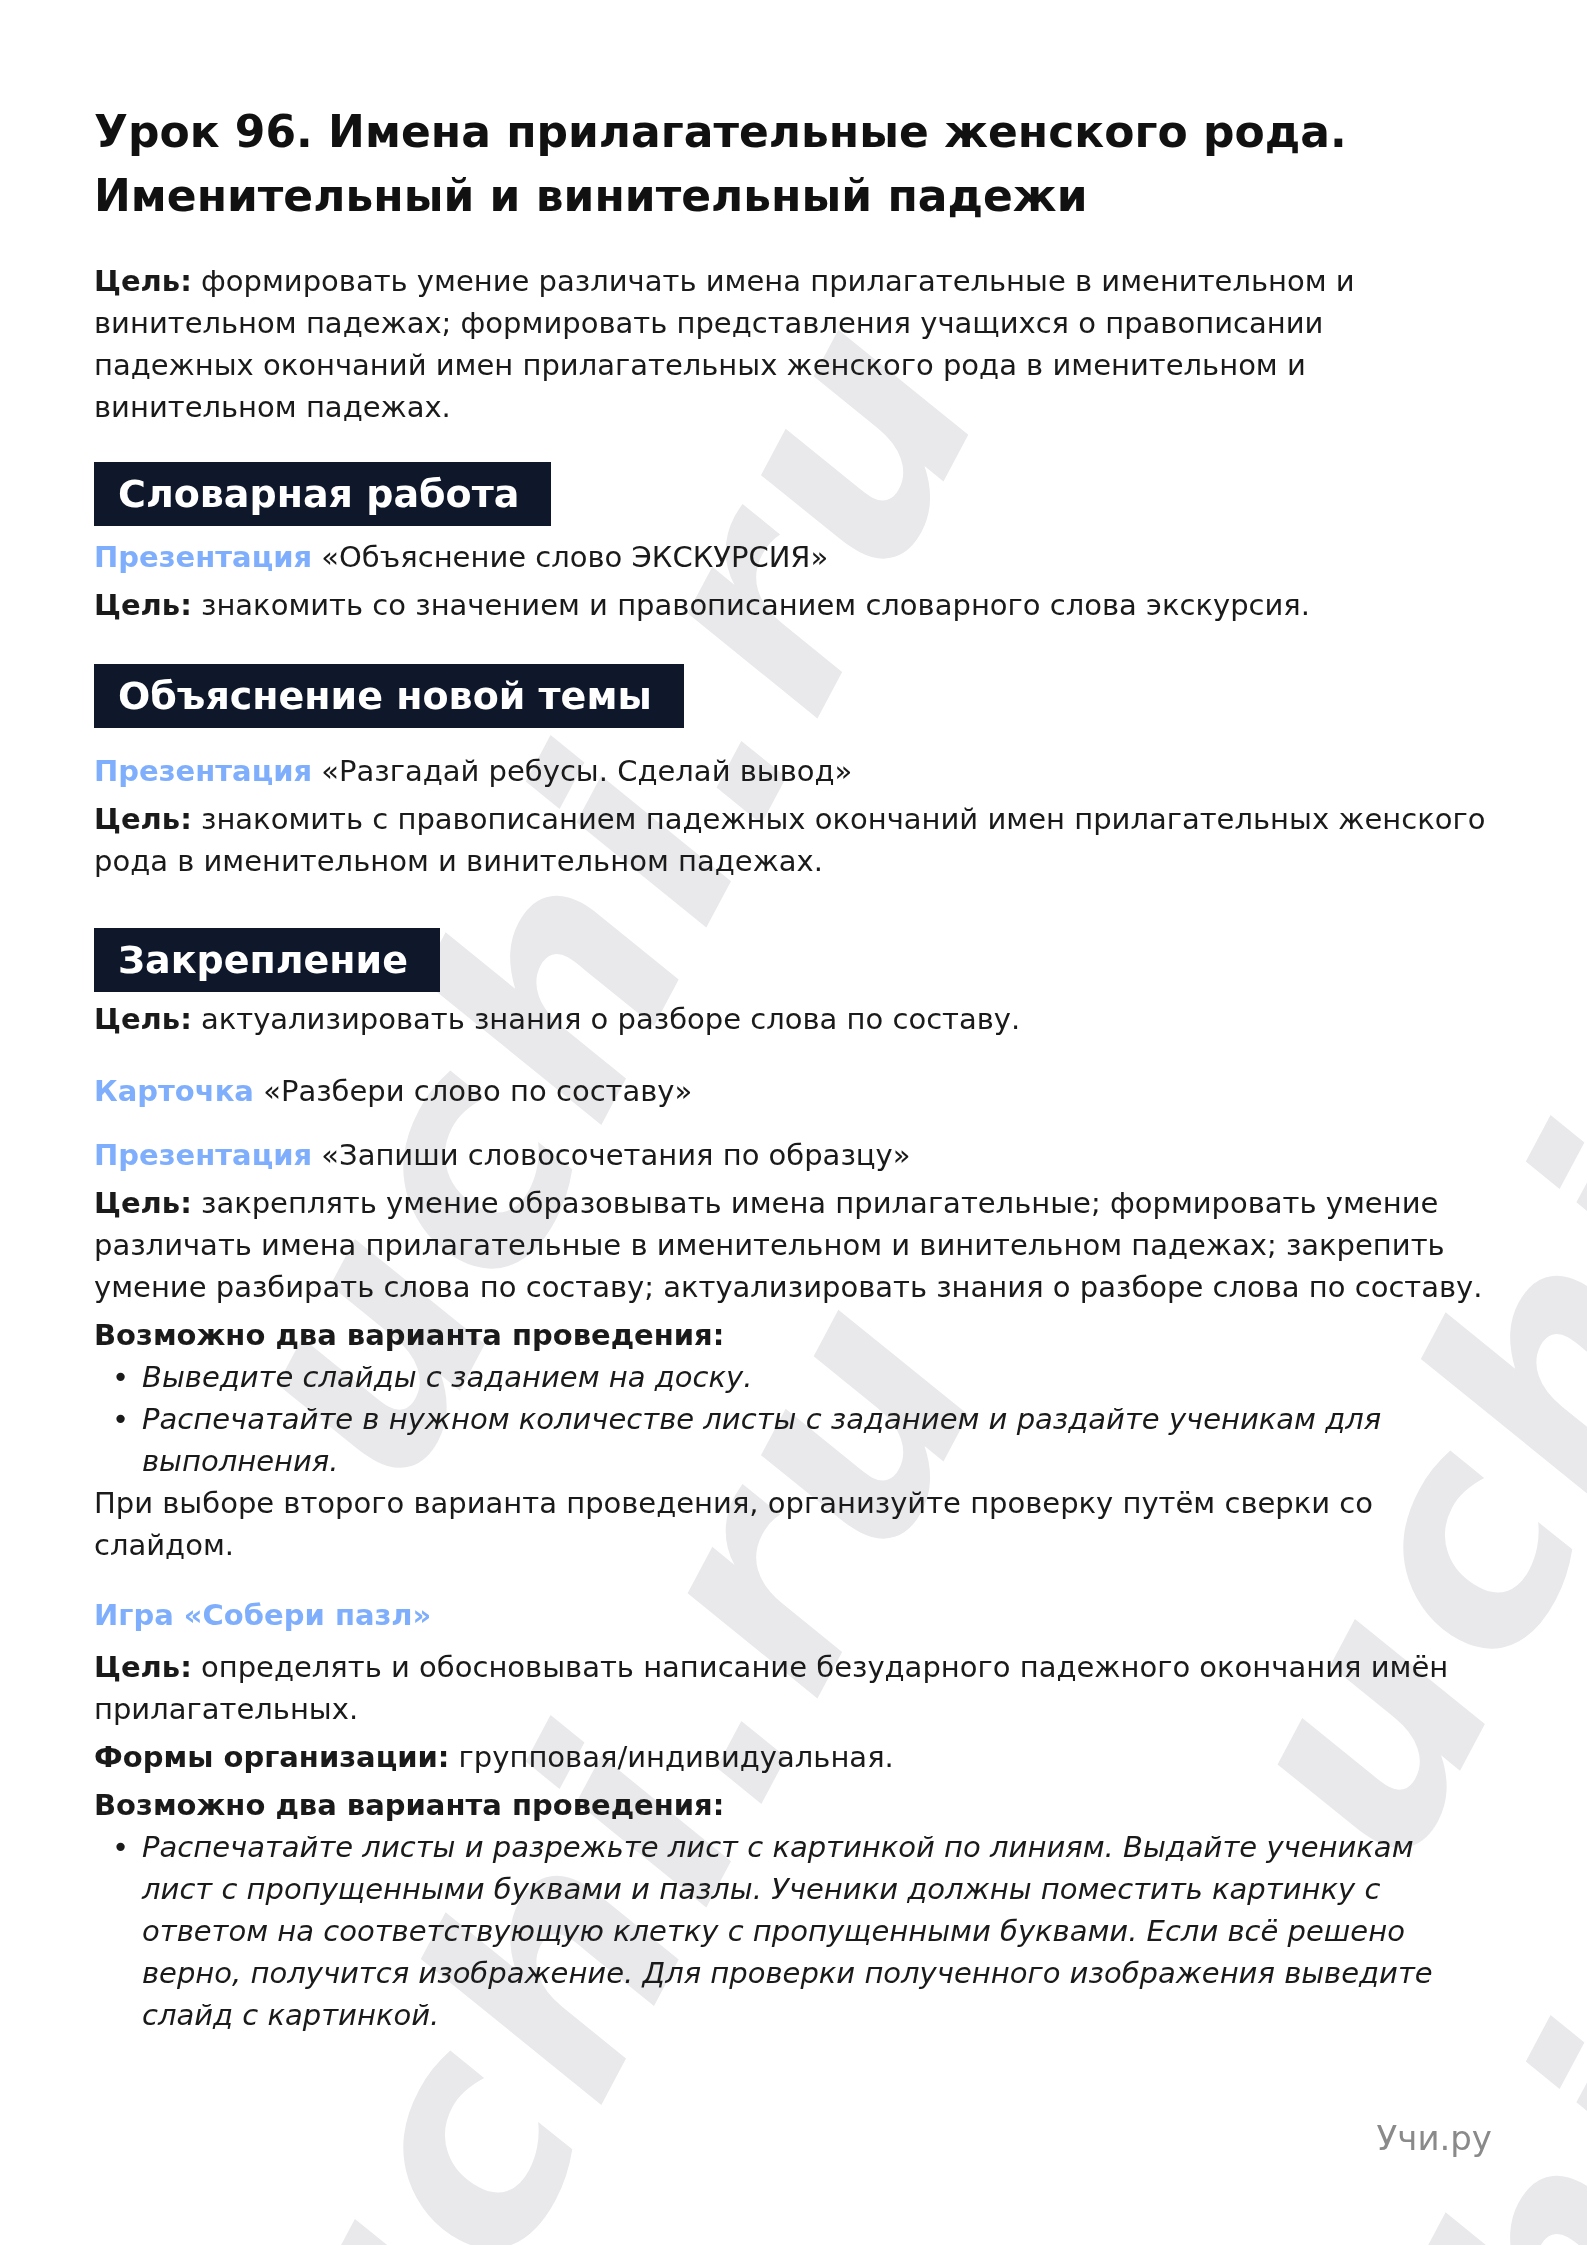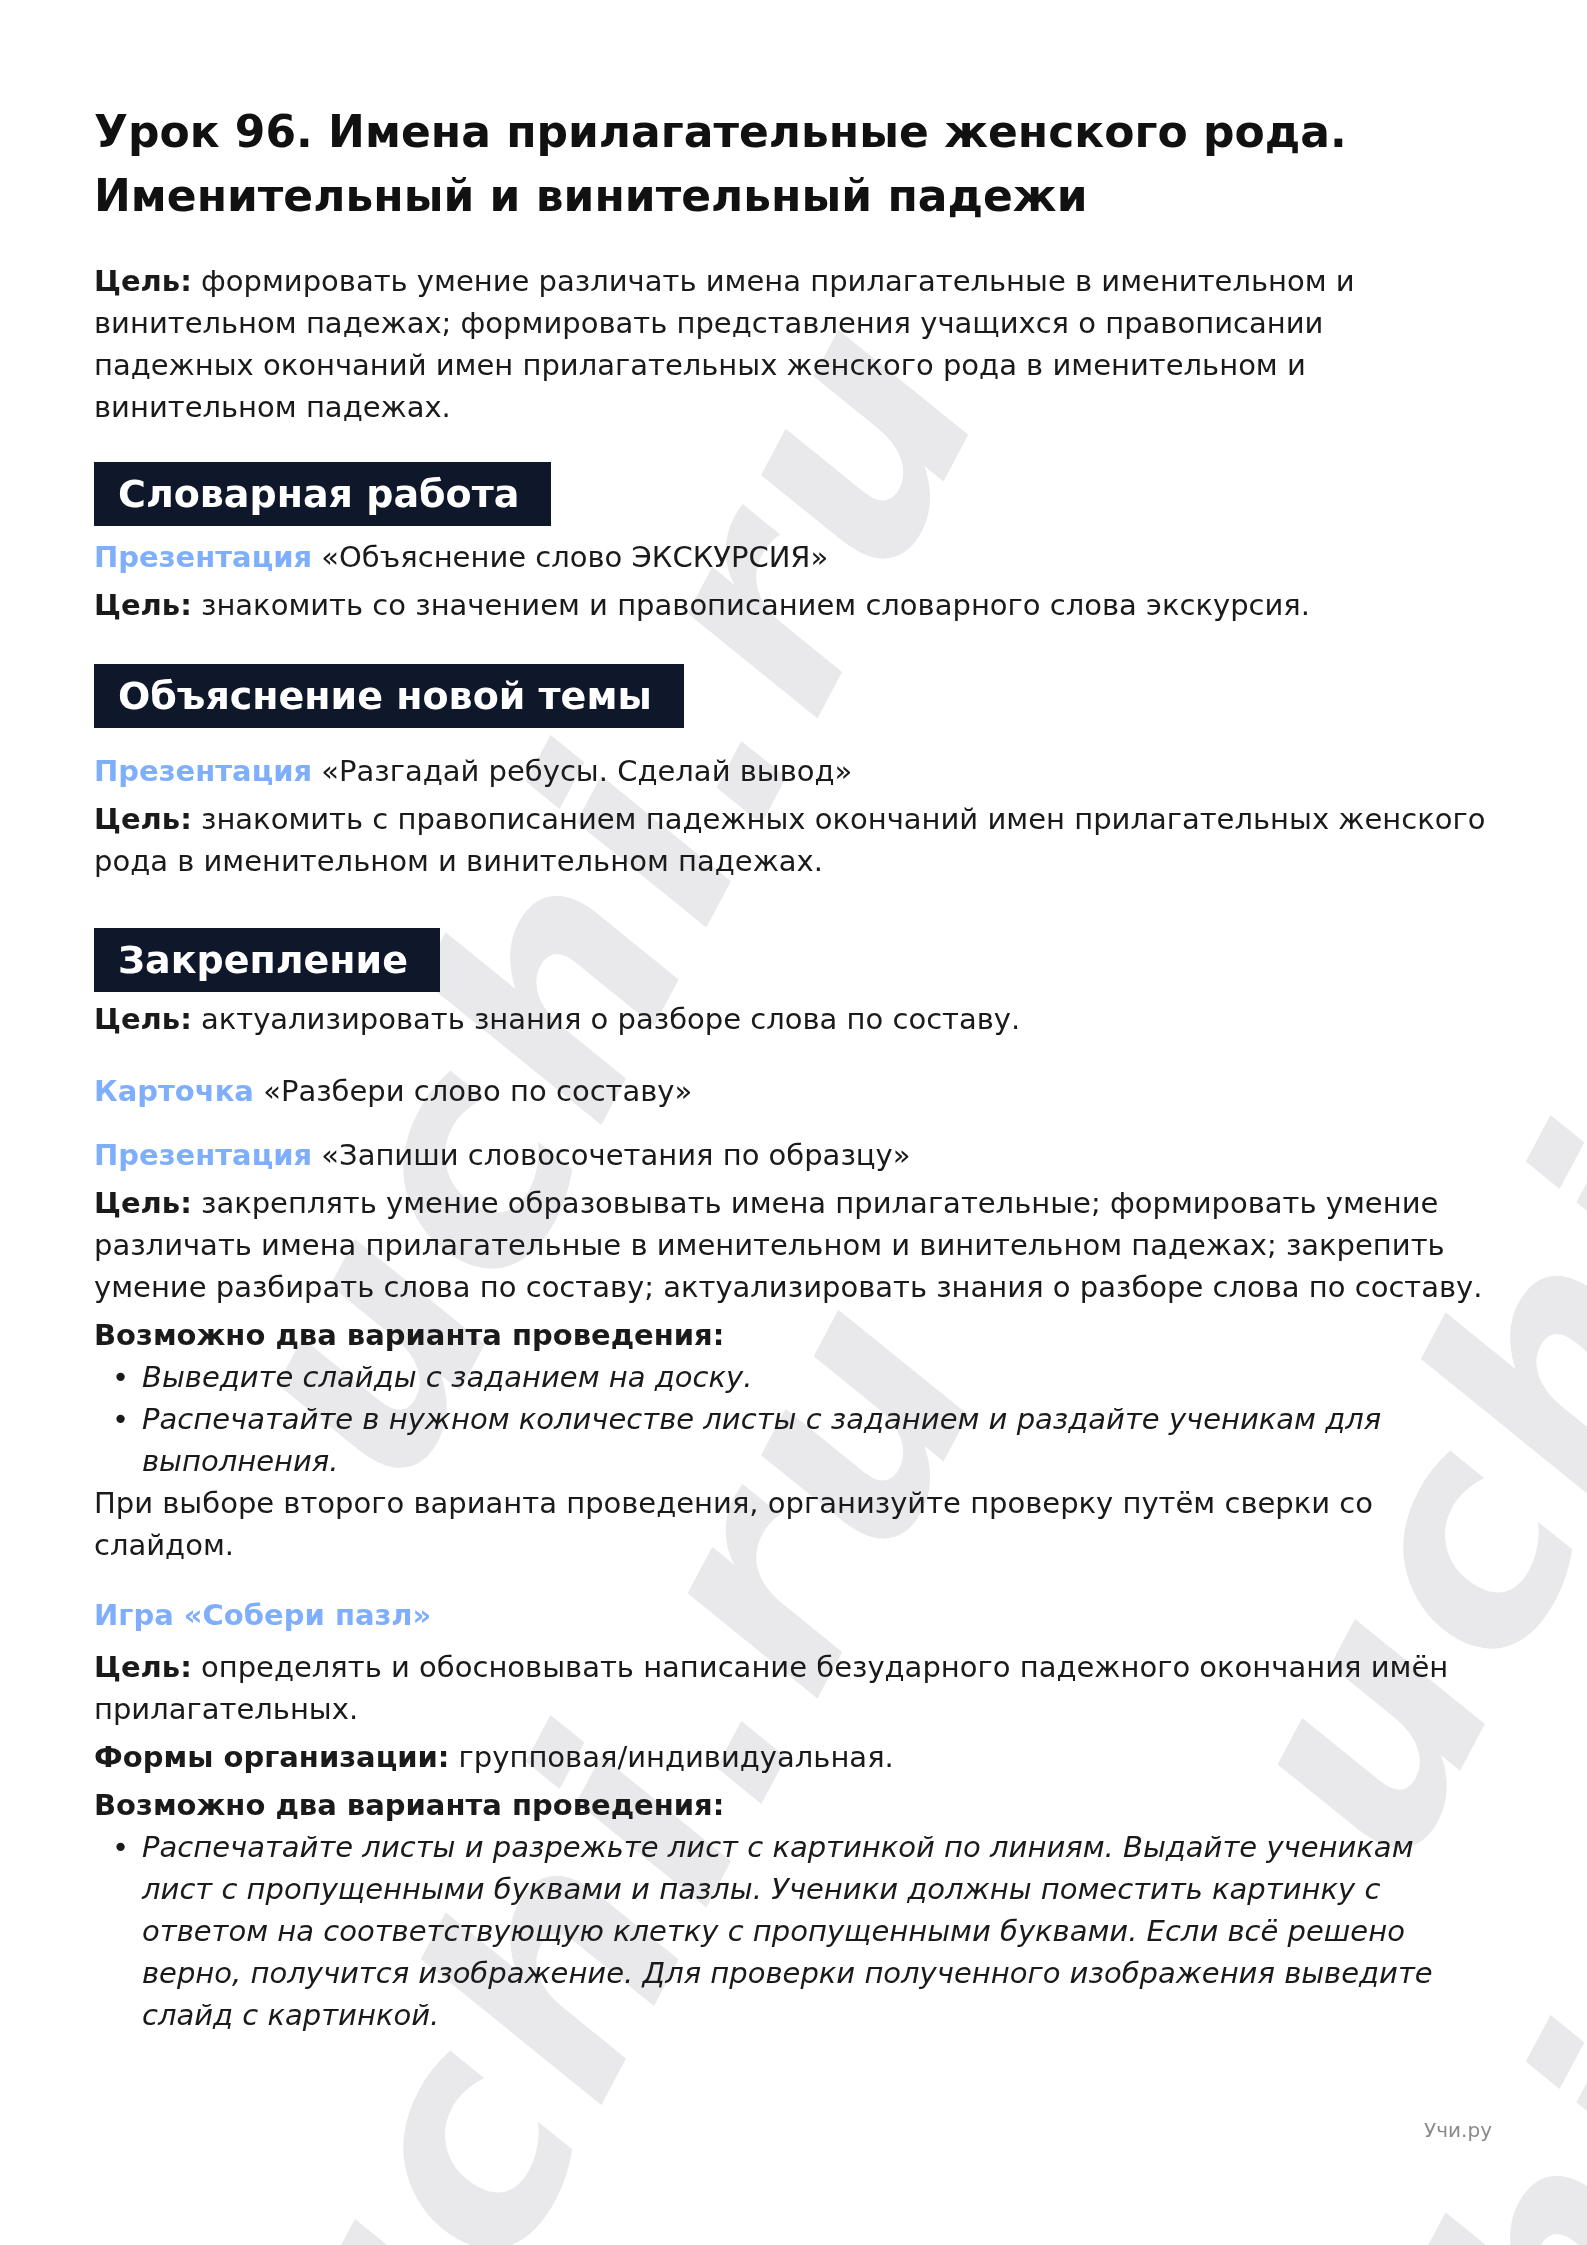--- a/index.html
+++ b/index.html
@@ -52,21 +52,21 @@
     .gap-s { margin-top: 6px; }
     ul.bullets {
       margin: 0; padding: 0 0 0 48px; list-style: none; font-style: italic;
     }
     ul.bullets li { position: relative; }
     ul.bullets li::before {
       content: "•"; position: absolute; left: -30px; top: 0;
     }
     .footer {
       position: absolute; right: 95px; top: 2118px;
-      font-size: 20px; color: #8a8a8a; z-index: 1;
+      font-size: 34px; color: #8a8a8a; z-index: 1;
     }
   </style>
 </head>
 <body>
 
 <div class="watermark">
   <span style="font-size:300px; left:-20px; top:720px;">uchi.ru</span>
   <span style="font-size:300px; left:-20px; top:1700px;">uchi.ru</span>
   <span style="font-size:300px; left:980px; top:1100px;">uchi.ru</span>
   <span style="font-size:300px; left:980px; top:2000px;">uchi.ru</span>

